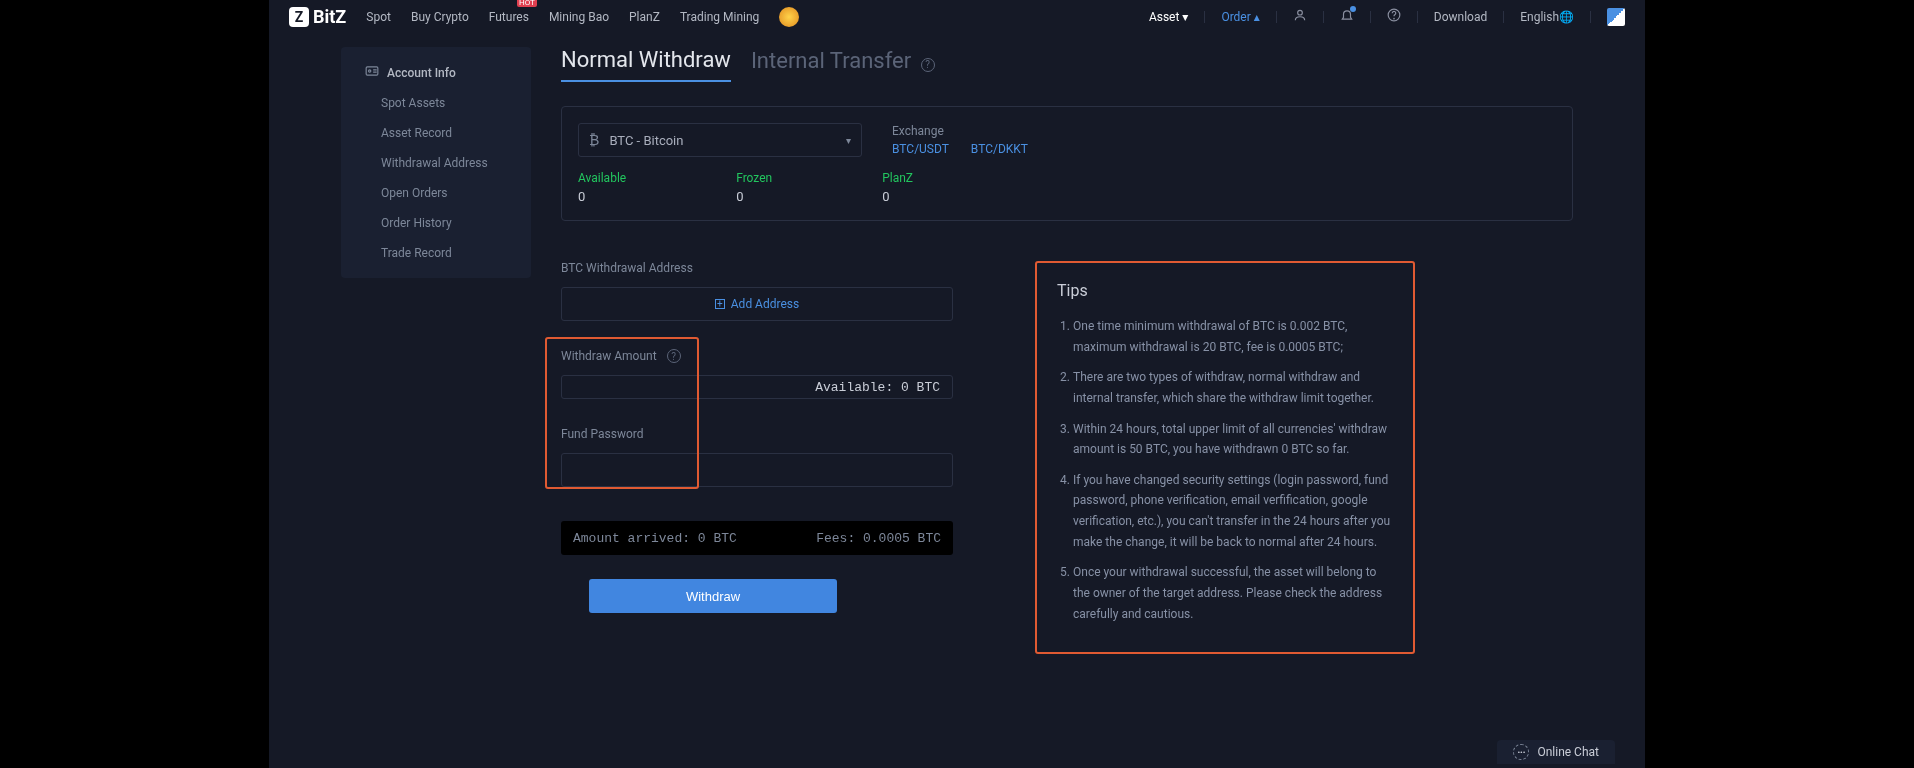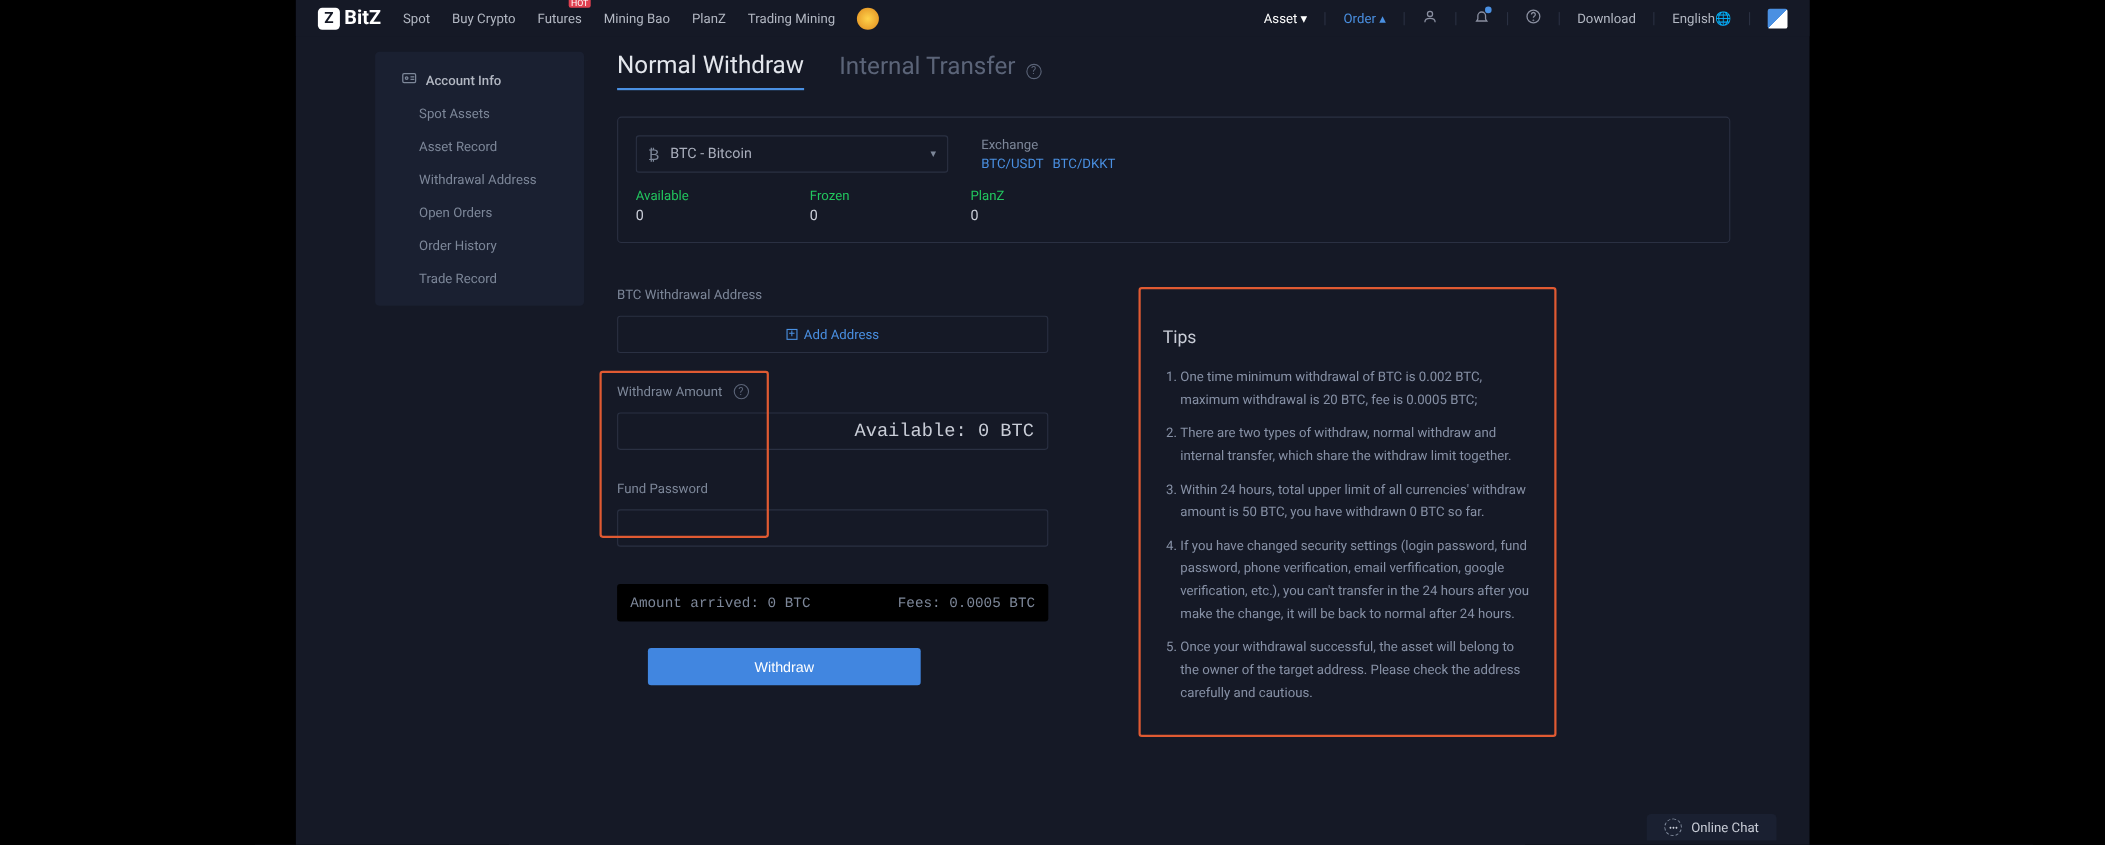--- a/index.html
+++ b/index.html
@@ -118,21 +118,21 @@
     font-weight: 500;
     text-align: center;
   }
   .side-item.sub { padding-left: 40px; }
   .side-icon { font-size: 12px; color: #7d8799; }
 
   
   .mainpanel { flex: 1; }
   .tabs {
     display: flex;
-    gap: 32px;
+    gap: 20px;
     margin-bottom: 24px;
     align-items: center;
   }
   .tab {
     font-size: 22px;
     padding-bottom: 8px;
     cursor: pointer;
   }
   .tab.active {
     color: #e3e6ec;
@@ -172,21 +172,21 @@
     cursor: pointer;
   }
   .coin-left { display: flex; align-items: center; gap: 10px; }
   .btc-icon {
     color: #7d8799;
     font-size: 14px;
   }
   .chev { color: #7d8799; font-size: 10px; }
   .exchange-block { font-size: 12px; }
   .exchange-label { color: #7d8799; margin-bottom: 4px; }
-  .exchange-links { display: flex; gap: 8px; }
+  .exchange-links { display: flex; gap: 22px; }
   .exchange-links span { color: #4a90e2; cursor: pointer; }
   .balances { display: flex; gap: 110px; font-size: 12px; }
   .bal-col .lbl { color: #22c55e; margin-bottom: 4px; }
   .bal-col .val { color: #c9cdd7; font-size: 13px; }
 
   .two-col {
     display: flex;
     gap: 82px;
     align-items: flex-start;
   }
@@ -217,27 +217,27 @@
     width: 10px; height: 10px;
     border: 1px solid #4a90e2;
     display: flex;
     align-items: center;
     justify-content: center;
     font-size: 10px;
     line-height: 1;
   }
   .text-input {
     width: 392px;
-    height: 34px;
+    height: 24px;
     border: 1px solid #2a3042;
     border-radius: 3px;
     background: transparent;
     color: #c9cdd7;
     font-family: "Courier New", monospace;
-    font-size: 17px;
+    font-size: 13px;
     padding: 0 12px;
     display: flex;
     align-items: center;
     justify-content: flex-end;
   }
   .fund-input {
     width: 392px;
     height: 34px;
     border: 1px solid #2a3042;
     border-radius: 3px;
@@ -285,21 +285,20 @@
   .tips-panel {
     width: 380px;
     border: 2px solid #e05a32;
     border-radius: 3px;
     padding: 18px 20px;
   }
   .tips-title {
     color: #c9cdd7;
     font-size: 16px;
     margin-bottom: 16px;
-    margin-top: 16px;
   }
   .tips-list {
     list-style: decimal;
     padding-left: 16px;
     font-size: 12px;
     line-height: 1.72;
     color: #8791a6;
   }
   .tips-list li { margin-bottom: 10px; }
 

